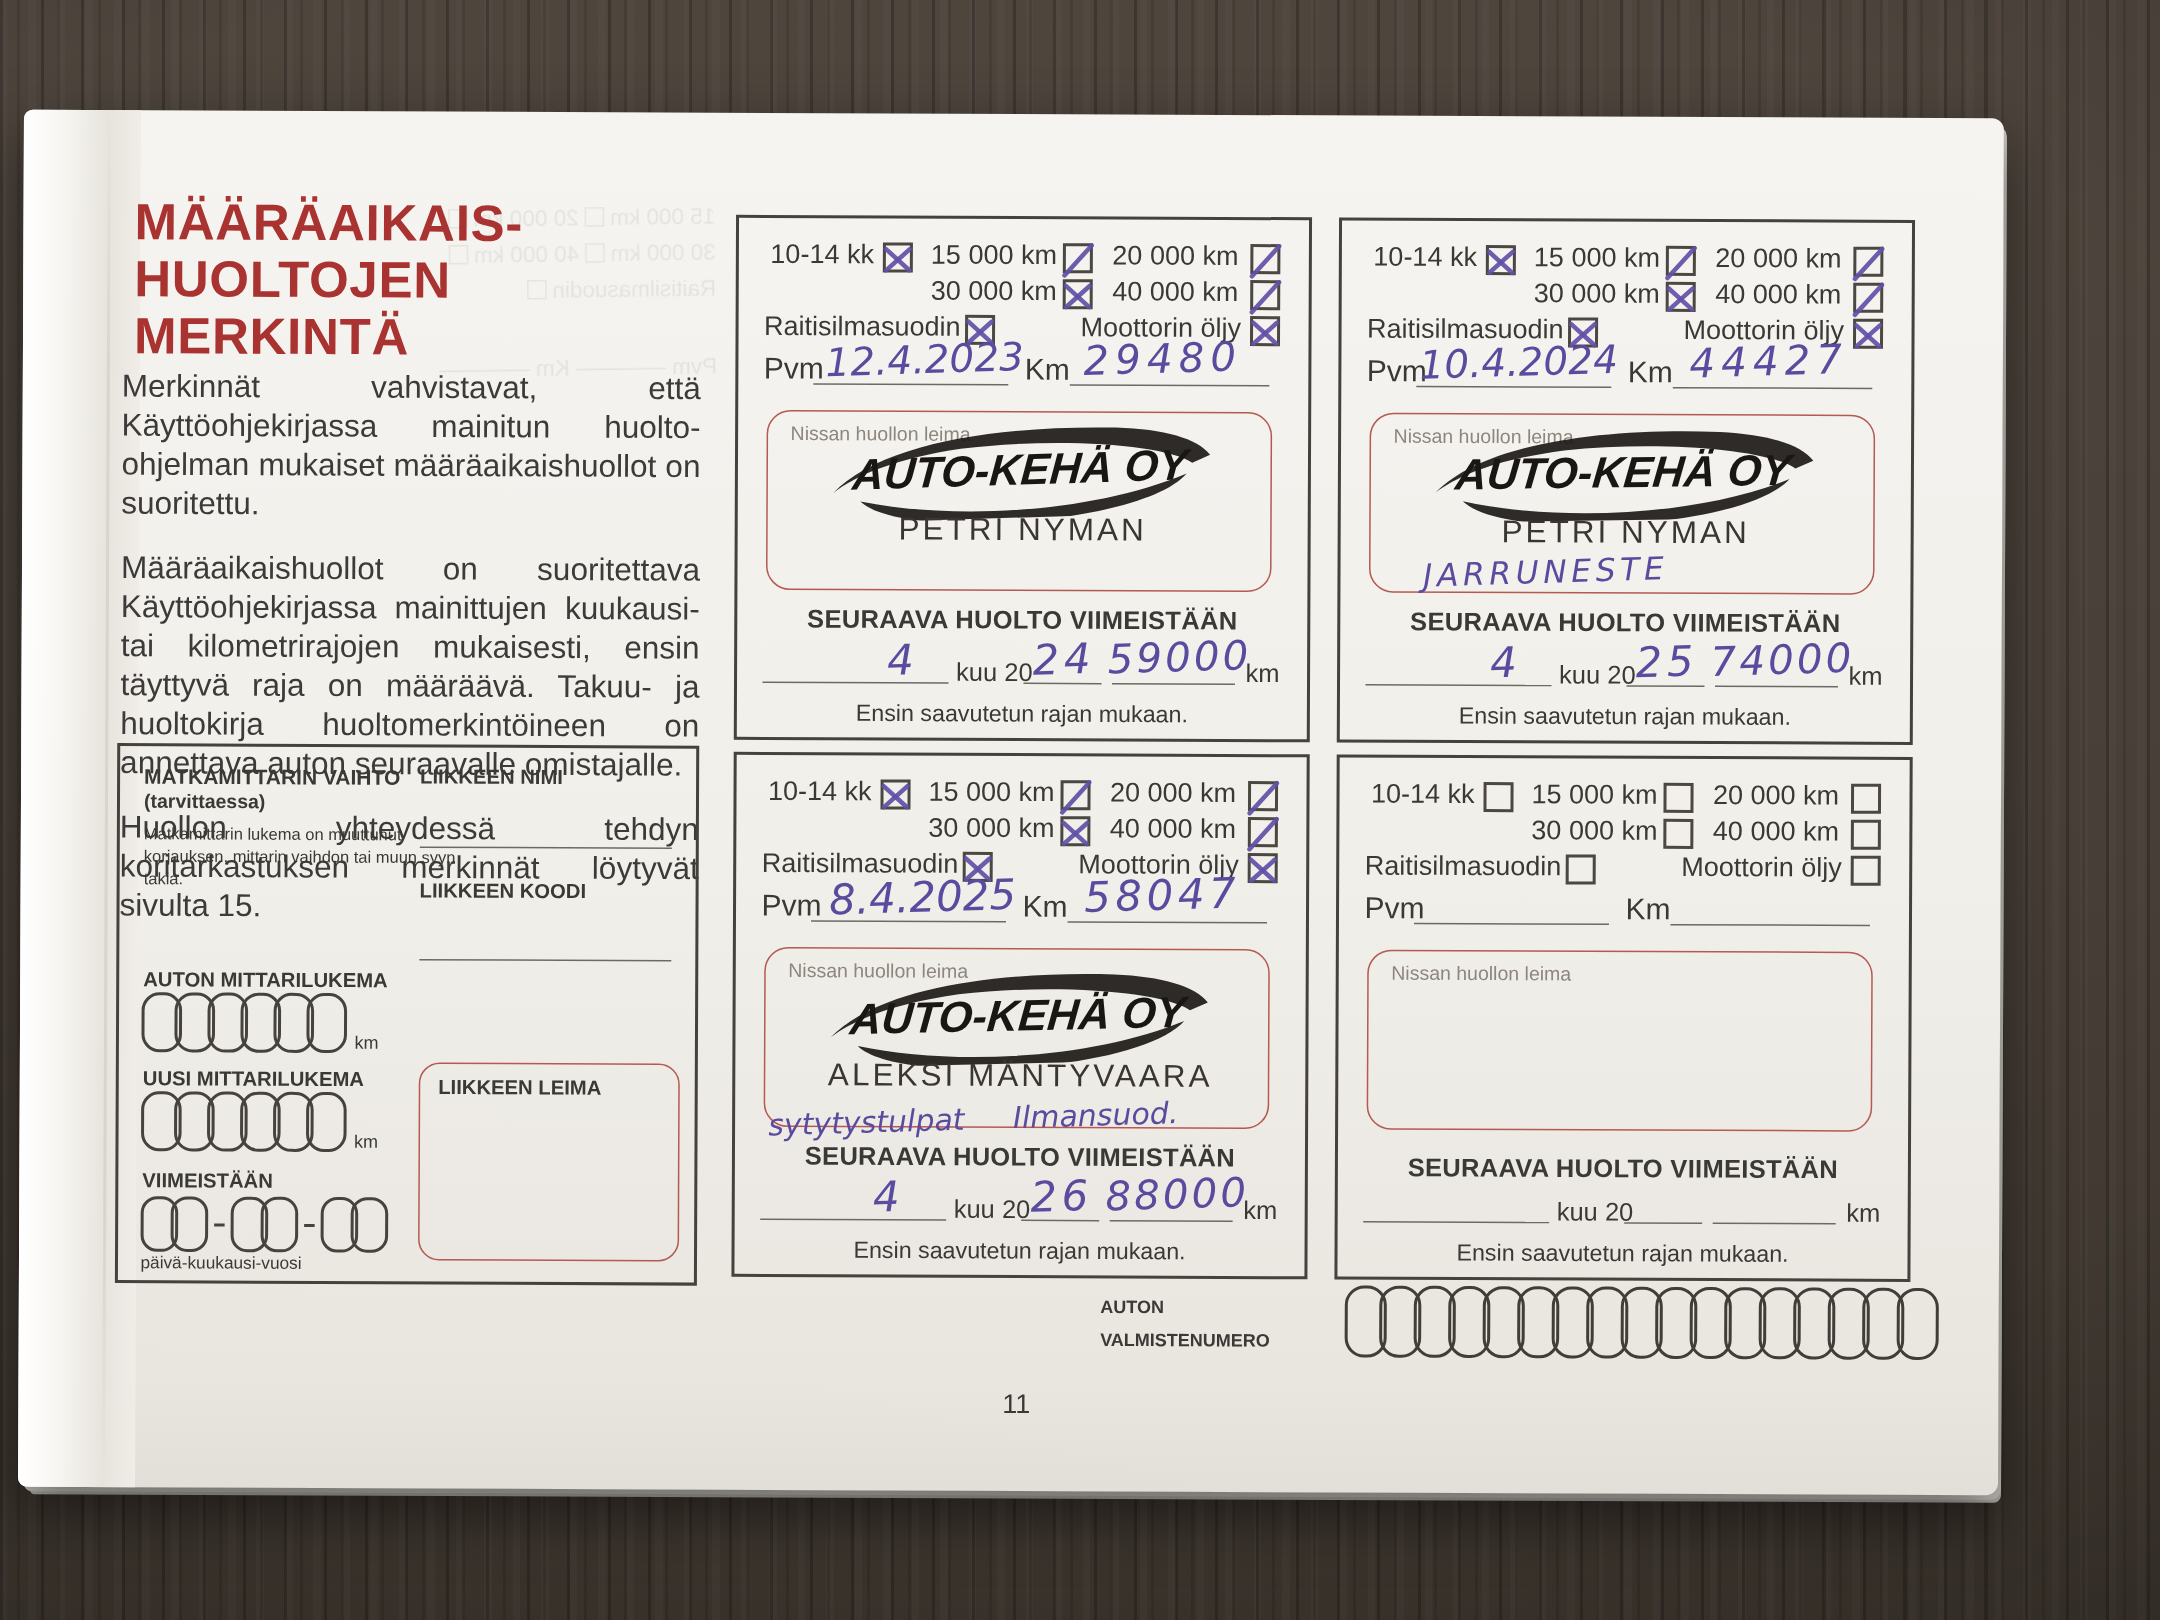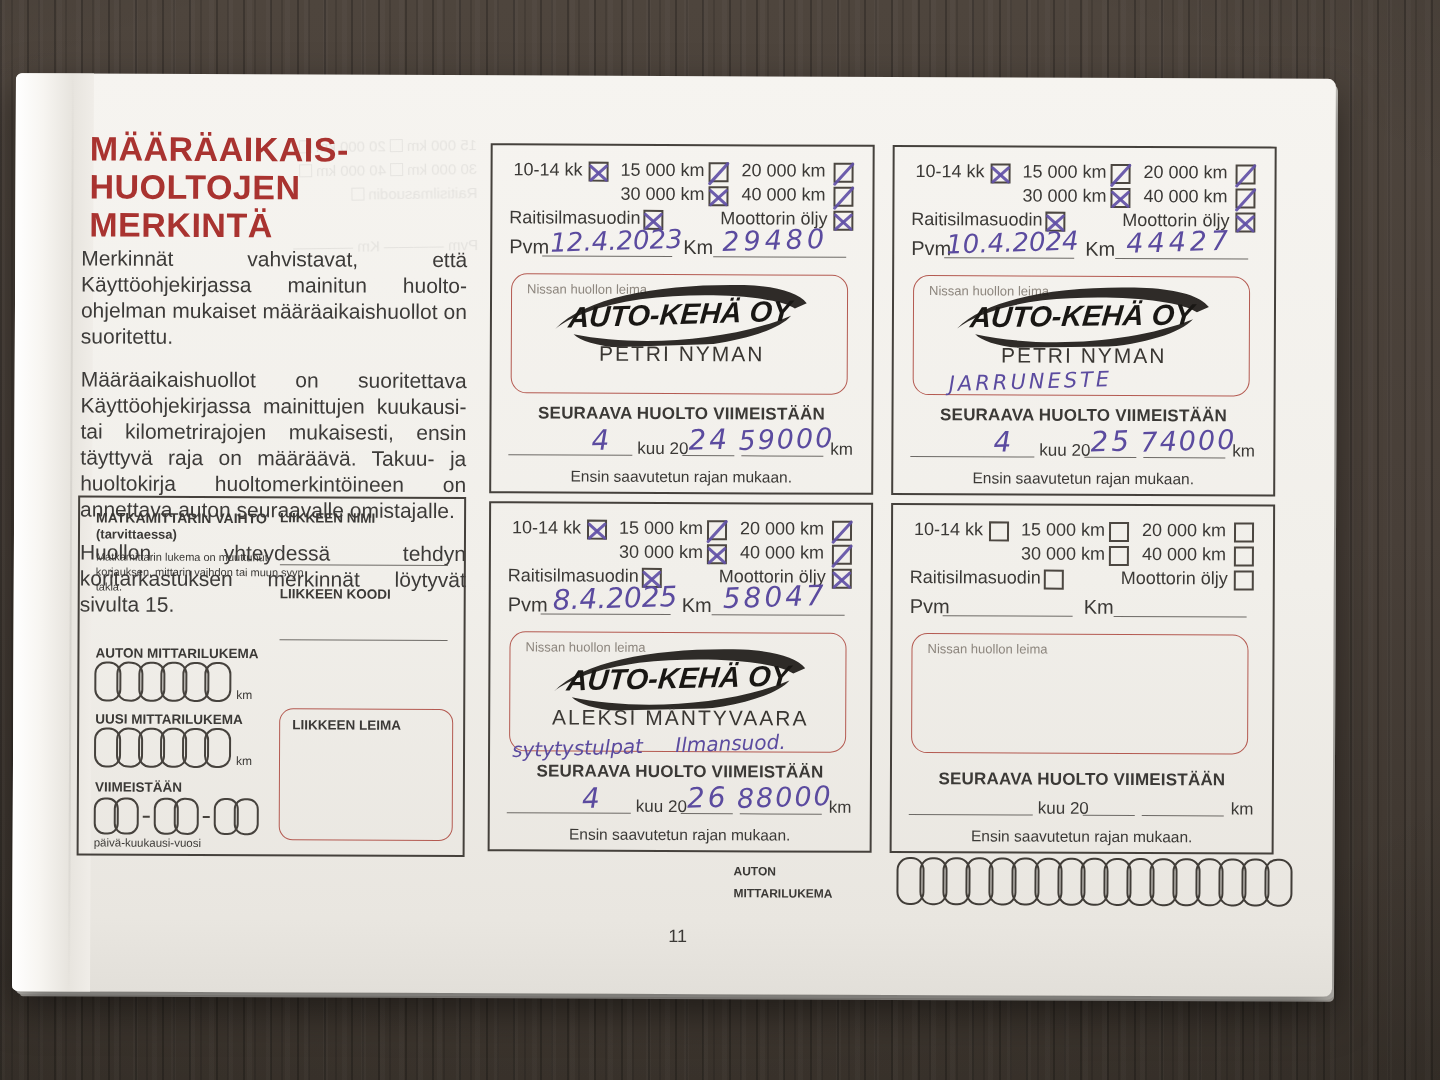--- a/index.html
+++ b/index.html
@@ -302,18 +302,18 @@
     <span class="seg" style="left:17px;width:124px;"></span>
     <span class="kuu" style="left:146px;">kuu 20</span>
     <span class="seg" style="left:191px;width:52px;"></span>
     <span class="seg" style="left:250px;width:82px;"></span>
     <span class="kuu" style="left:339px;">km</span>
     <div class="ensin">Ensin saavutetun rajan mukaan.</div>
   </div>
 
   <div class="vin-lab">
     <div>AUTON</div>
-    <div>MITTARILUKEMA</div>
+    <div>VALMISTENUMERO</div>
   </div>
   <div class="vin-cells"><span class="vcell"></span><span class="vcell"></span><span class="vcell"></span><span class="vcell"></span><span class="vcell"></span><span class="vcell"></span><span class="vcell"></span><span class="vcell"></span><span class="vcell"></span><span class="vcell"></span><span class="vcell"></span><span class="vcell"></span><span class="vcell"></span><span class="vcell"></span><span class="vcell"></span><span class="vcell"></span><span class="vcell"></span></div>
 
   <div class="pagenum">11</div>
 </div>
 
 </body></html>

